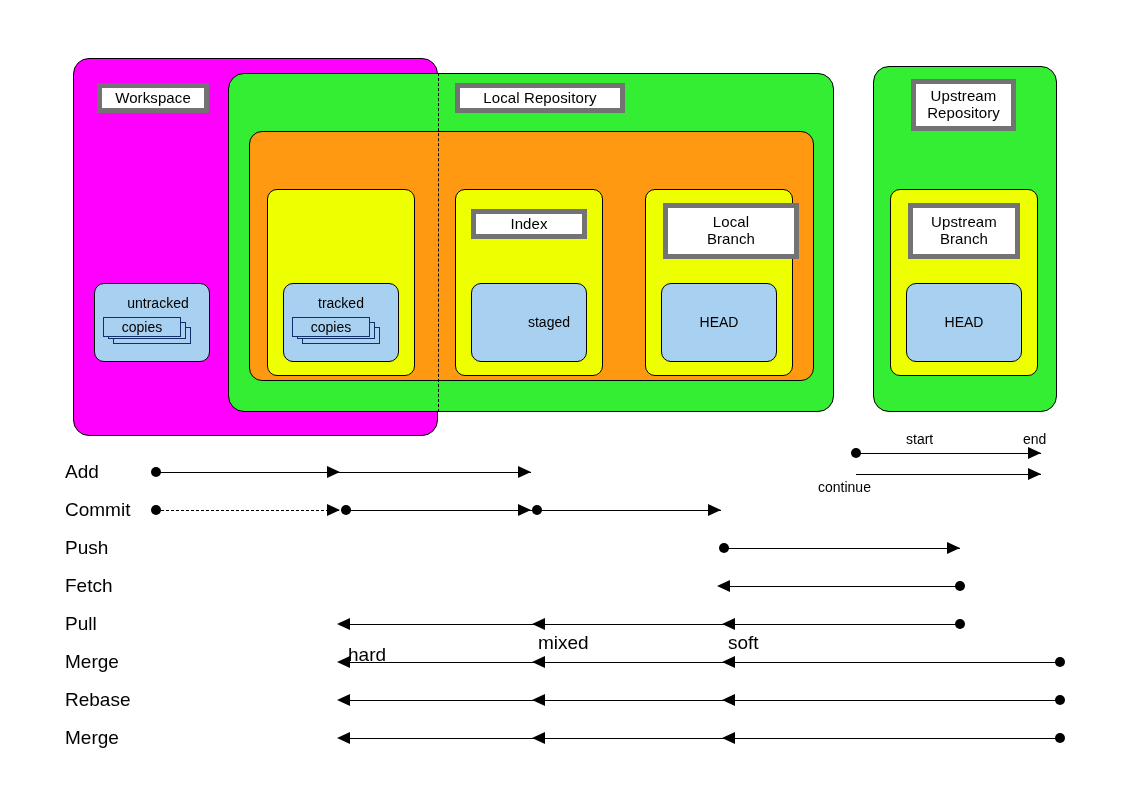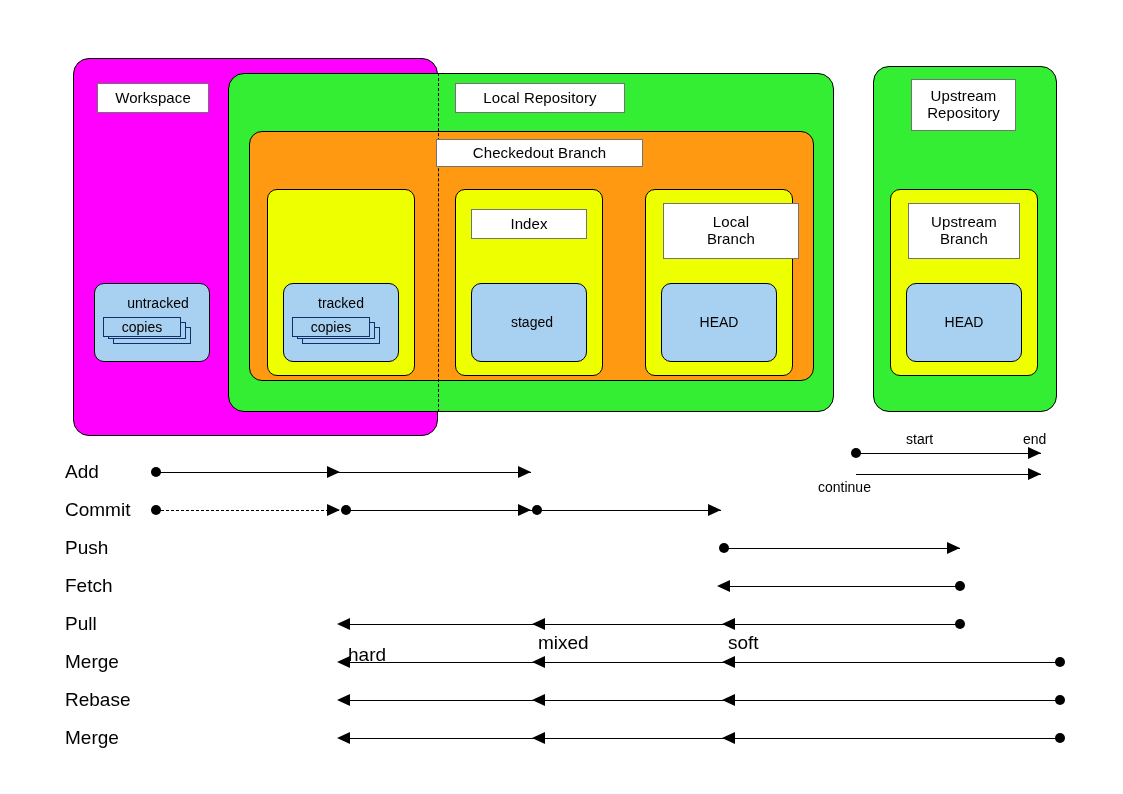--- a/index.html
+++ b/index.html
@@ -14,21 +14,21 @@
   .r-md{border-radius:13px;}
   .r-sm{border-radius:10px;}
 
   .c-magenta{background:#ff00ff;}
   .c-green  {background:#33ee33;}
   .c-orange {background:#ff9911;}
   .c-yellow {background:#eeff00;}
   .c-blue   {background:#a8d0f0;}
 
   
-  .plate{position:absolute;background:#ffffff;border:1px solid #737373;
+  .plate{position:absolute;background:#ffffff;border:5px solid #737373;
          box-sizing:border-box;display:flex;align-items:center;
          justify-content:center;text-align:center;line-height:1.12;
          font-size:15px;white-space:pre-line;letter-spacing:.1px;}
 
   
   .bluelabel{position:absolute;font-size:14px;text-align:center;
              line-height:1.1;white-space:pre-line;}
 
   
   .sheet{position:absolute;background:#a8d0f0;border:1.2px solid #11306a;
@@ -87,29 +87,28 @@
   </div>
 
   <div class="sheet" style="left:302px;top:327px;width:78px;height:17px;"></div>
   <div class="sheet" style="left:297px;top:322px;width:78px;height:17px;"></div>
   <div class="sheet sheet-top" style="left:292px;top:317px;width:78px;height:20px;">
     <span>copies</span>
   </div>
 
   <div class="bluelabel" style="left:94px;top:296px;width:128px;">untracked</div>
   <div class="bluelabel" style="left:283px;top:296px;width:116px;">tracked</div>
-  <div class="bluelabel" style="left:480px;top:315px;width:104px;">staged</div>
+  <div class="bluelabel" style="left:497px;top:315px;width:104px;">staged</div>
   <div class="bluelabel" style="left:661px;top:315px;width:116px;">HEAD</div>
   <div class="bluelabel" style="left:906px;top:315px;width:116px;">HEAD</div>
 
   <div class="plate" style="left:97px;top:83px;width:112px;height:30px;">Workspace</div>
 
   <div class="plate" style="left:455px;top:83px;width:170px;height:30px;">Local Repository</div>
 
-  <div class="plate" style="left:436px;top:139px;width:207px;height:28px;">Checkedout Branch</div>
 
   <div class="plate" style="left:911px;top:79px;width:105px;height:52px;">Upstream
 Repository</div>
 
 
   <div class="plate" style="left:471px;top:209px;width:116px;height:30px;">Index</div>
 
   <div class="plate" style="left:663px;top:203px;width:136px;height:56px;">Local
 Branch</div>
 

